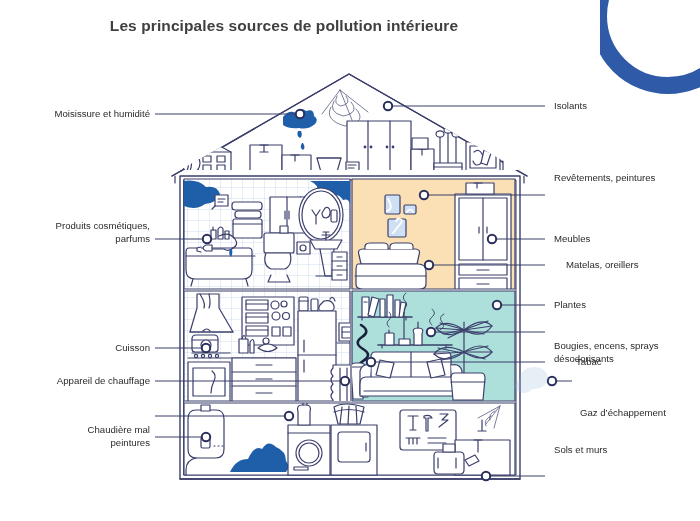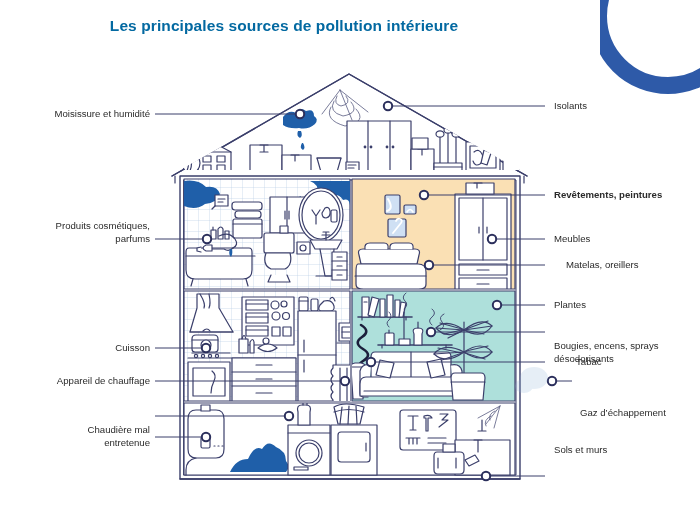--- a/index.html
+++ b/index.html
@@ -44,21 +44,21 @@
   }
   h1.title {
     position: absolute;
     top: 17px;
     left: 0;
     width: 568px;
     text-align: center;
     margin: 0;
     font-size: 15.5px;
     font-weight: bold;
-    color: #0369a1;
+    color: #404040;
     letter-spacing: 0.1px;
   }
   .label {
     position: absolute;
     font-size: 9.6px;
     color: #2b2b2b;
     line-height: 1.32;
     white-space: pre-line;
   }
   .label.right { text-align: left; }
@@ -595,25 +595,25 @@
 
   <div class="label left" style="left:12px; top:220px; width:138px;">Produits cosmétiques,
 parfums</div>
 
   <div class="label left" style="left:12px; top:342px; width:138px;">Cuisson</div>
 
   <div class="label left" style="left:12px; top:375px; width:138px;">Appareil de chauffage</div>
 
 
   <div class="label left" style="left:12px; top:424px; width:138px;">Chaudière mal
-entretenue</div>
+peintures</div>
 
   <div class="label right" style="left:554px; top:100px; width:142px;">Isolants</div>
 
-  <div class="label right" style="left:554px; top:189px; width:142px;font-weight:bold;">Revêtements, peintures</div>
+  <div class="label right" style="left:554px; top:172px; width:142px;">Revêtements, peintures</div>
 
   <div class="label right" style="left:554px; top:233px; width:142px;">Meubles</div>
 
   <div class="label right" style="left:554px; top:259px; width:142px;padding-left:12px;">Matelas, oreillers</div>
 
   <div class="label right" style="left:554px; top:299px; width:142px;">Plantes</div>
 
   <div class="label right" style="left:554px; top:320px; width:142px;margin-top:20px;">Bougies, encens, sprays
 désodorisants</div>
 

